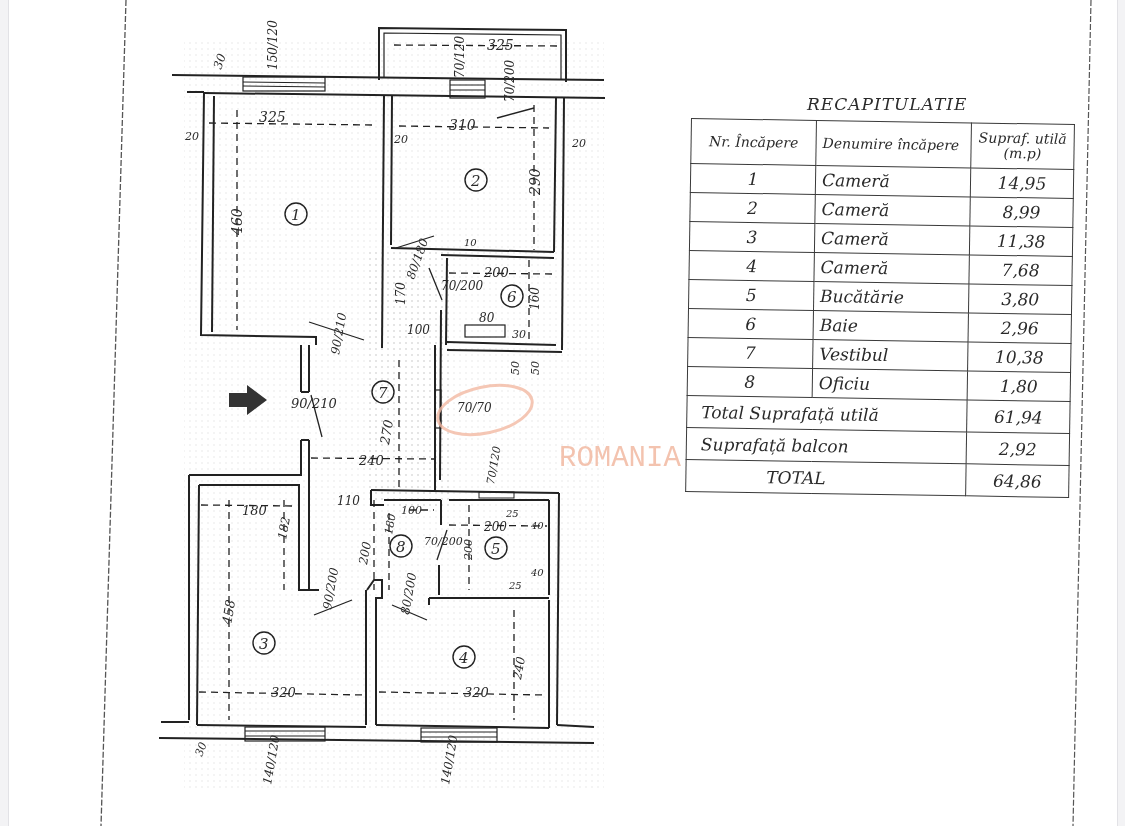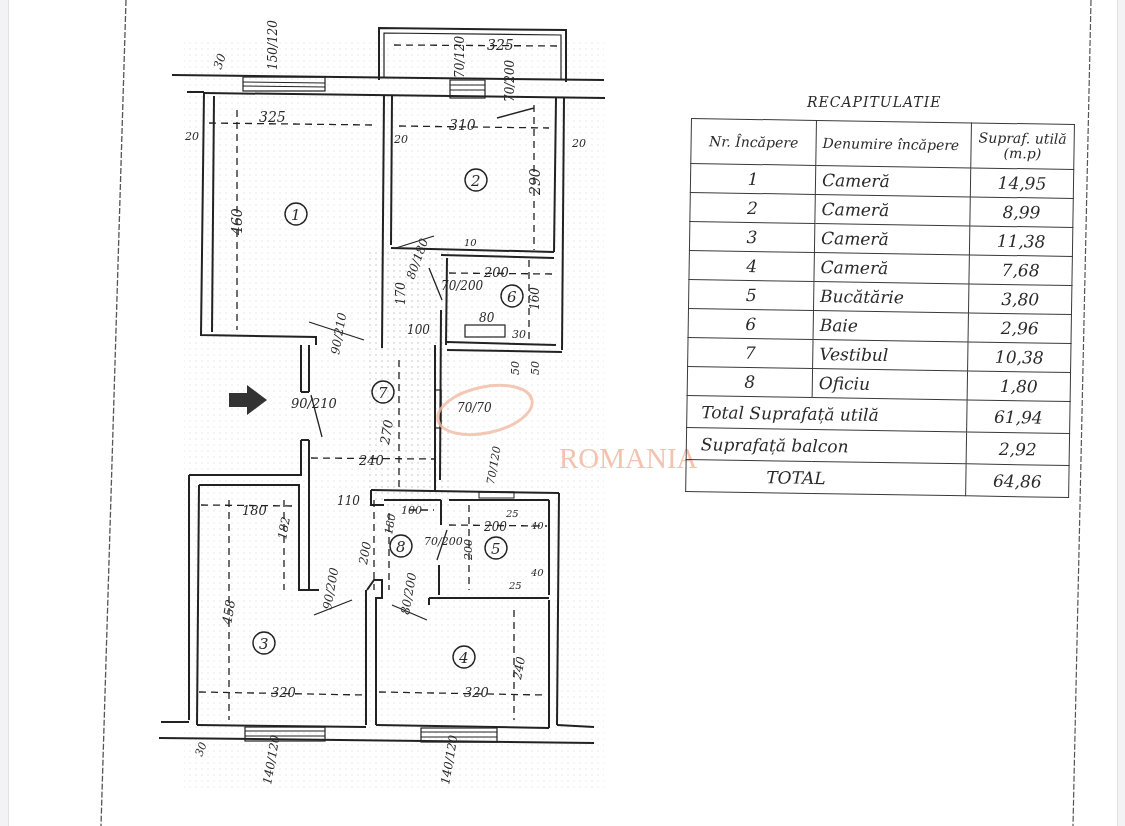--- a/index.html
+++ b/index.html
@@ -2,24 +2,24 @@
 <html><head>
 <meta charset="utf-8">
 <style>
   html,body{margin:0;padding:0;}
   body{width:1125px;height:826px;background:#f3f3f5;position:relative;overflow:hidden;
        font-family:"DejaVu Sans",sans-serif;}
   .page{position:absolute;left:8px;top:0;width:1108px;height:826px;background:#fff;
         border-left:1px solid #e2e2e6;border-right:1px solid #e2e2e6;}
   .hand{font-family:"DejaVu Serif",serif;font-style:italic;color:#2a2a2a;}
   svg text{font-family:"DejaVu Serif",serif;font-style:italic;fill:#2a2a2a;}
-  .wm-text{position:absolute;left:550px;top:442px;font-family:Liberation Serif, serif;
+  .wm-text{position:absolute;left:550px;top:442px;font-family:Liberation Mono, monospace;
            font-size:29px;letter-spacing:0px;color:#f2b9a2;opacity:.85;}
   .recap{position:absolute;left:666px;top:94px;width:426px;}
-  .recap-title{position:absolute;left:132px;top:0;font-size:14px;letter-spacing:1px;}
+  .recap-title{position:absolute;left:132px;top:0;font-size:17px;letter-spacing:1px;}
   table.tbl{position:absolute;left:16px;top:24px;border-collapse:collapse;transform:rotate(0.9deg);
             transform-origin:left top;}
   table.tbl td{border:1.3px solid #3a3a3a;height:28px;padding:0 6px;font-size:17px;}
   table.tbl td.c1{width:112px;text-align:center;}
   table.tbl td.c2{width:142px;}
   table.tbl td.c3{width:90px;text-align:center;}
   table.tbl tr.head td{height:44px;font-size:14px;line-height:15px;}
   table.tbl tr.sum td{height:31px;}
   .sum-label{padding-left:14px !important;}
 </style>

